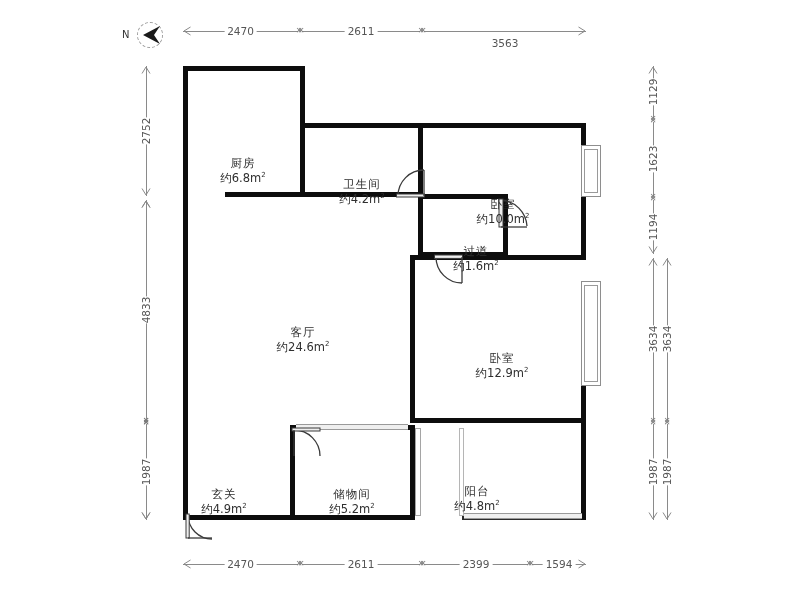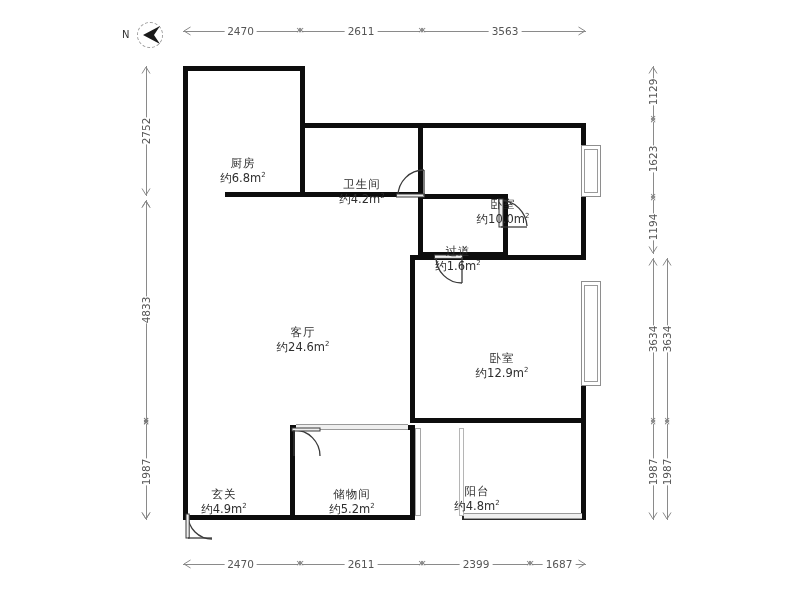--- a/index.html
+++ b/index.html
@@ -162,21 +162,21 @@
   <div class="room" style="left:362px;top:160px;">
     <div class="nm">卫生间</div>
     <div class="ar"><span>约4.2</span><span>m</span><sup>2</sup></div>
   </div>
 
   <div class="room" style="left:503px;top:180px;">
     <div class="nm">卧室</div>
     <div class="ar"><span>约10.0</span><span>m</span><sup>2</sup></div>
   </div>
 
-  <div class="room" style="left:458px;top:227px;">
+  <div class="room" style="left:476px;top:227px;">
     <div class="nm">过道</div>
     <div class="ar"><span>约1.6</span><span>m</span><sup>2</sup></div>
   </div>
 
   <div class="room" style="left:303px;top:308px;">
     <div class="nm">客厅</div>
     <div class="ar"><span>约24.6</span><span>m</span><sup>2</sup></div>
   </div>
 
   <div class="room" style="left:502px;top:334px;">
@@ -206,21 +206,21 @@
         <svg width="10" height="10" viewBox="0 0 10 10" style="transform:rotate(0deg)">
           <path d="M8.5 1 L2 5 L8.5 9" fill="none" stroke="#8a8a8a" stroke-width="1"></path>
         </svg>
       </div>
       <div class="tick" style="left: 299px; top: 31px; font-size: 8px; color: rgb(122, 122, 122);">✕</div>
       <div class="dimline-h" style="left: 302px; top: 31px; width: 118px;"></div>
       <div class="dim-label" style="left: 361px; top: 31px;">2611</div>
       <div class="tick" style="left: 301px; top: 31px; font-size: 8px; color: rgb(122, 122, 122);">✕</div>
       <div class="tick" style="left: 421px; top: 31px; font-size: 8px; color: rgb(122, 122, 122);">✕</div>
       <div class="dimline-h" style="left: 424px; top: 31px; width: 162px;"></div>
-      <div class="dim-label" style="left: 505px; top: 31px; text-align: center;">3563</div>
+      <div class="dim-label" style="left: 505px; top: 43px; text-align: center;">3563</div>
       <div class="tick" style="left: 423px; top: 31px; font-size: 8px; color: rgb(122, 122, 122);">✕</div>
       <div class="ahead" style="left: 577px; top: 26px;">
         <svg width="10" height="10" viewBox="0 0 10 10" style="transform:rotate(180deg)">
           <path d="M8.5 1 L2 5 L8.5 9" fill="none" stroke="#8a8a8a" stroke-width="1"></path>
         </svg>
       </div>
       <div class="dimline-h" style="left: 183px; top: 564px; width: 115px;"></div>
       <div class="dim-label" style="left: 240.5px; top: 564px;">2470</div>
       <div class="ahead" style="left: 182px; top: 559px;">
         <svg width="10" height="10" viewBox="0 0 10 10" style="transform:rotate(0deg)">
@@ -230,21 +230,21 @@
       <div class="tick" style="left: 299px; top: 564px; font-size: 8px; color: rgb(122, 122, 122);">✕</div>
       <div class="dimline-h" style="left: 302px; top: 564px; width: 118px;"></div>
       <div class="dim-label" style="left: 361px; top: 564px;">2611</div>
       <div class="tick" style="left: 301px; top: 564px; font-size: 8px; color: rgb(122, 122, 122);">✕</div>
       <div class="tick" style="left: 421px; top: 564px; font-size: 8px; color: rgb(122, 122, 122);">✕</div>
       <div class="dimline-h" style="left: 424px; top: 564px; width: 104px;"></div>
       <div class="dim-label" style="left: 476px; top: 564px;">2399</div>
       <div class="tick" style="left: 423px; top: 564px; font-size: 8px; color: rgb(122, 122, 122);">✕</div>
       <div class="tick" style="left: 529px; top: 564px; font-size: 8px; color: rgb(122, 122, 122);">✕</div>
       <div class="dimline-h" style="left: 532px; top: 564px; width: 54px;"></div>
-      <div class="dim-label" style="left: 559px; top: 564px;">1687</div>
+      <div class="dim-label" style="left: 559px; top: 564px;">1594</div>
       <div class="tick" style="left: 531px; top: 564px; font-size: 8px; color: rgb(122, 122, 122);">✕</div>
       <div class="ahead" style="left: 577px; top: 559px;">
         <svg width="10" height="10" viewBox="0 0 10 10" style="transform:rotate(180deg)">
           <path d="M8.5 1 L2 5 L8.5 9" fill="none" stroke="#8a8a8a" stroke-width="1"></path>
         </svg>
       </div>
       <div class="dimline-v" style="left: 146px; top: 66px; height: 130px;"></div>
       <div class="dim-label-v" style="left: 146px; top: 131px;">2752</div>
       <div class="ahead" style="left: 141px; top: 65px;">
         <svg width="10" height="10" viewBox="0 0 10 10" style="transform:rotate(90deg)">

